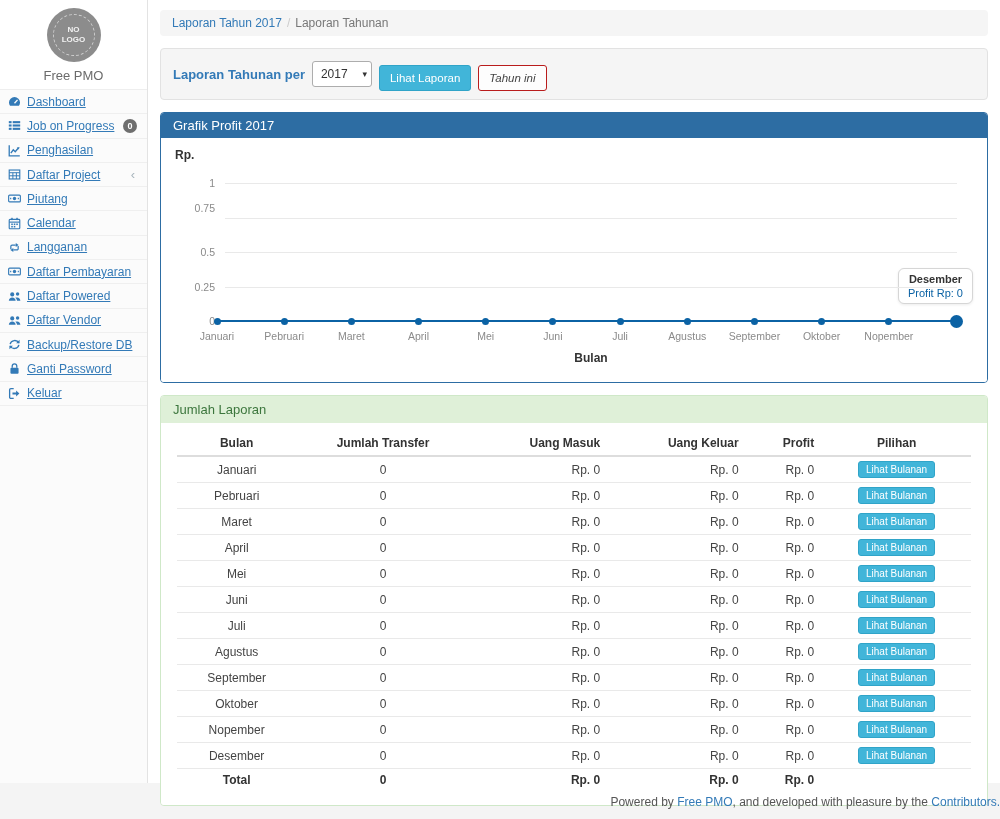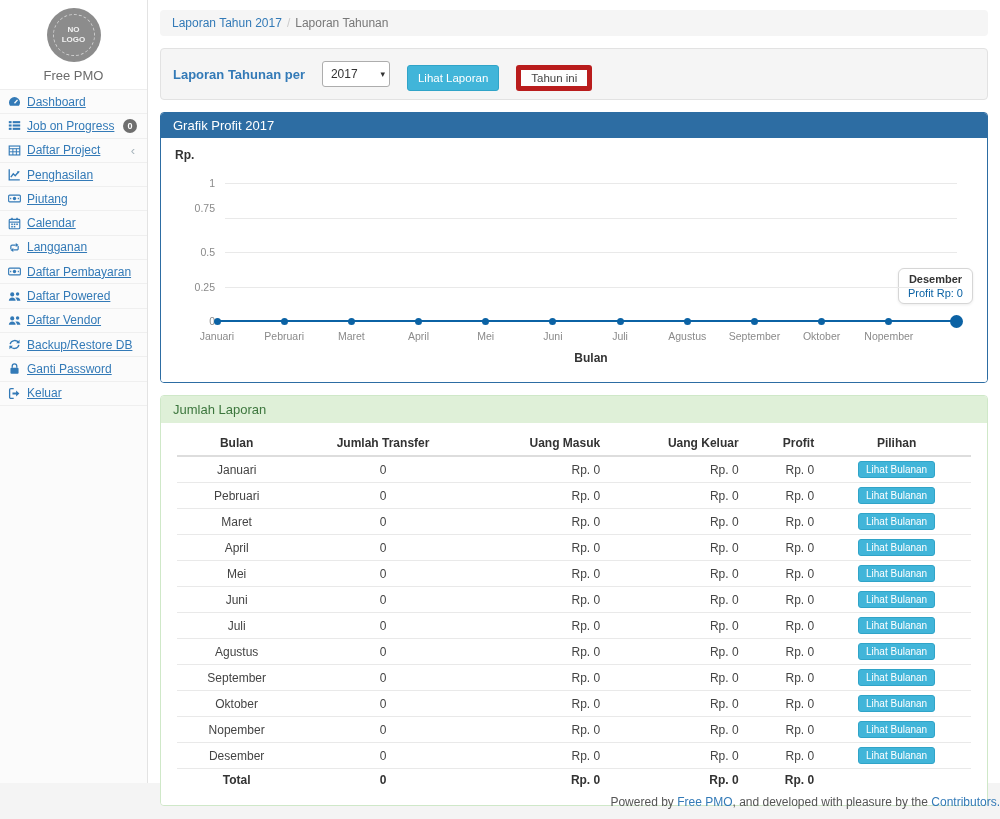--- a/index.html
+++ b/index.html
@@ -23,28 +23,28 @@
   .chev { margin-left:auto; margin-right:8px; color:#a7b4bc; font-size:13px; line-height:1; }
 
   
   .content { flex:1; padding:10px 12px 0; }
 
   .breadcrumb-bar { background:#f5f5f5; border-radius:4px; padding:6px 12px; font-size:12px; color:#9b9b9b; margin-bottom:12px; }
   .breadcrumb-bar a { color:#337ab7; text-decoration:none; }
   .bc-sep { margin:0 5px; color:#ccc; }
   .bc-current { color:#777; }
 
-  .filter-panel { background:#f5f5f5; border:1px solid #e2e2e2; border-radius:4px; padding:8px 12px; display:flex; align-items:center; gap:17px; margin-bottom:12px; }
+  .filter-panel { background:#f5f5f5; border:1px solid #e2e2e2; border-radius:4px; padding:8px 12px; display:flex; align-items:center; gap:7px; margin-bottom:12px; }
   .filter-label { color:#337ab7; font-weight:bold; font-size:13px; }
   .year-select-wrap { position:relative; }
-  select.year-select { appearance:none; -webkit-appearance:none; width:68px; height:26px; border:1px solid #adadad; border-radius:3px; background:#fff; font-size:12px; padding:0 14px 0 8px; color:#333; }
+  select.year-select { appearance:none; -webkit-appearance:none; width:60px; height:26px; border:1px solid #adadad; border-radius:3px; background:#fff; font-size:12px; padding:0 14px 0 8px; color:#333; }
   .caret-down { position:absolute; right:5px; top:8px; font-size:9px; color:#333; pointer-events:none; }
   .btn { height:26px; font-size:11.5px; border-radius:3px; padding:0 10px; cursor:pointer;margin-top:8px; }
   .btn-info { background:#41b5d9; border:1px solid #30a4c8; color:#fff; }
-  .btn-default { background:#fdfdfd; border:5px solid #b91c1c; color:#444; }
+  .btn-default { background:#fdfdfd; border:1px solid #b91c1c; color:#444;font-style:italic; }
 
   .panel { border-radius:4px; margin-bottom:12px; }
   .panel-primary { border:1px solid #2d6da3; }
   .panel-primary .panel-heading { background:#2d6da3; color:#fff; padding:5px 12px; font-size:13px; border-radius:3px 3px 0 0; }
   .panel-success { border:1px solid #cfe8c8; }
   .panel-success .panel-heading { background:#dff0d8; color:#3c763d; padding:6px 12px; font-size:13px; border-radius:3px 3px 0 0; }
 
   
   .chart-body { position:relative; height:244px; background:#fff; border-radius:0 0 3px 3px; }
   .y-title { position:absolute; left:14px; top:10px; font-weight:bold; font-size:12px; color:#333; }
@@ -107,39 +107,39 @@
               <rect x="1" y="10.8" width="3.4" height="2.6"></rect>
               <rect x="5.8" y="10.8" width="9.2" height="2.6"></rect>
             </svg>
           </span>
           <span class="mi-label">Job on Progress</span>
           <span class="badge-circle">0</span>
         </div>
         <div class="menu-item">
           <span class="mi-icon">
             <svg width="13" height="13" viewBox="0 0 16 16" fill="currentColor">
+              <path d="M1.5 1.5v13h13" fill="none" stroke="currentColor" stroke-width="1.6"></path>
+              <path d="M3.5 11.2l3-4 2.4 2.4 3.6-4.3" fill="none" stroke="currentColor" stroke-width="1.7"></path>
+              <path d="M14.2 3.6l-3.4.6 2.6 2.6z"></path>
+            </svg>
+          </span>
+          <span class="mi-label">Penghasilan</span>
+        </div>
+        <div class="menu-item">
+          <span class="mi-icon">
+            <svg width="13" height="13" viewBox="0 0 16 16" fill="currentColor">
               <rect x="1.5" y="2.5" width="13" height="11" fill="none" stroke="currentColor" stroke-width="1.4"></rect>
               <line x1="1.5" y1="5.8" x2="14.5" y2="5.8" stroke="currentColor" stroke-width="1.2"></line>
               <line x1="1.5" y1="9.6" x2="14.5" y2="9.6" stroke="currentColor" stroke-width="1.2"></line>
               <line x1="6" y1="5.8" x2="6" y2="13.5" stroke="currentColor" stroke-width="1.2"></line>
               <line x1="10.3" y1="5.8" x2="10.3" y2="13.5" stroke="currentColor" stroke-width="1.2"></line>
             </svg>
           </span>
           <span class="mi-label">Daftar Project</span>
           <span class="chev">‹</span>
-        </div>
-        <div class="menu-item">
-          <span class="mi-icon">
-            <svg width="13" height="13" viewBox="0 0 16 16" fill="currentColor">
-              <path d="M1.5 1.5v13h13" fill="none" stroke="currentColor" stroke-width="1.6"></path>
-              <path d="M3.5 11.2l3-4 2.4 2.4 3.6-4.3" fill="none" stroke="currentColor" stroke-width="1.7"></path>
-              <path d="M14.2 3.6l-3.4.6 2.6 2.6z"></path>
-            </svg>
-          </span>
-          <span class="mi-label">Penghasilan</span>
         </div>
         <div class="menu-item">
           <span class="mi-icon">
             <svg width="13" height="13" viewBox="0 0 16 16" fill="currentColor">
               <rect x="0.8" y="3.8" width="14.4" height="8.4" rx="1.2" fill="none" stroke="currentColor" stroke-width="1.4"></rect>
               <circle cx="8" cy="8" r="2.1"></circle>
               <rect x="2.6" y="7.1" width="1.4" height="1.8"></rect>
               <rect x="12" y="7.1" width="1.4" height="1.8"></rect>
             </svg>
           </span>

